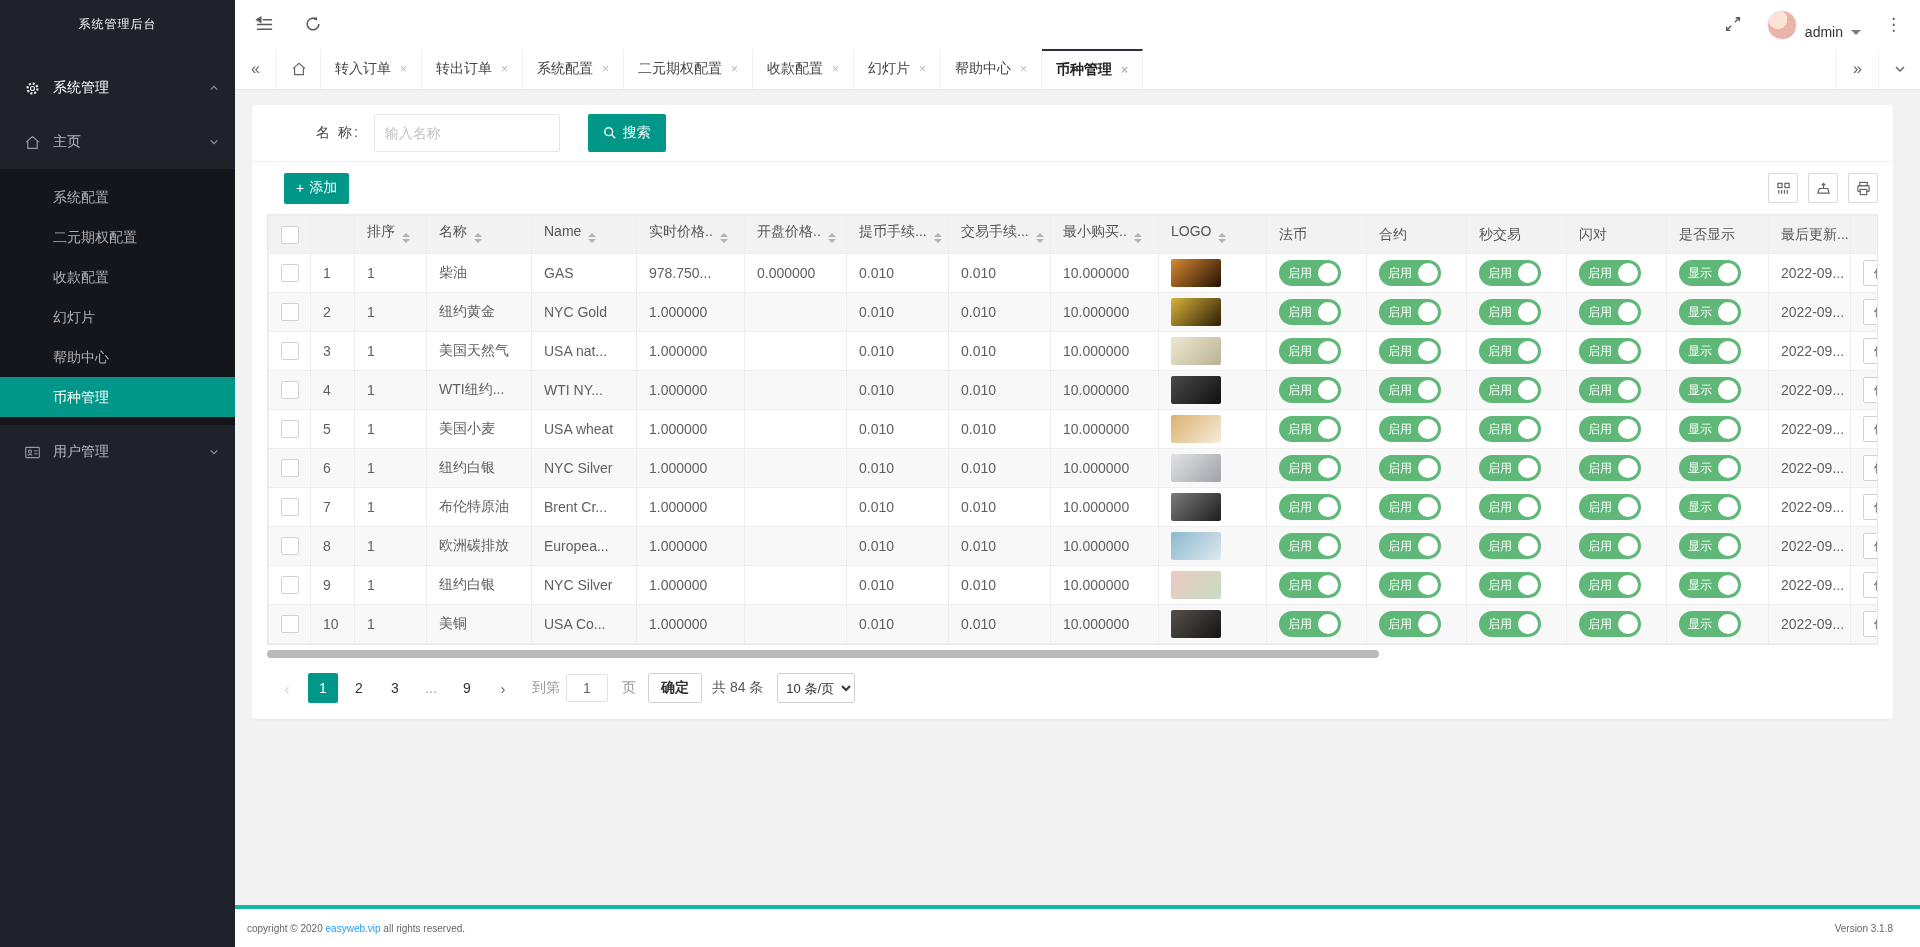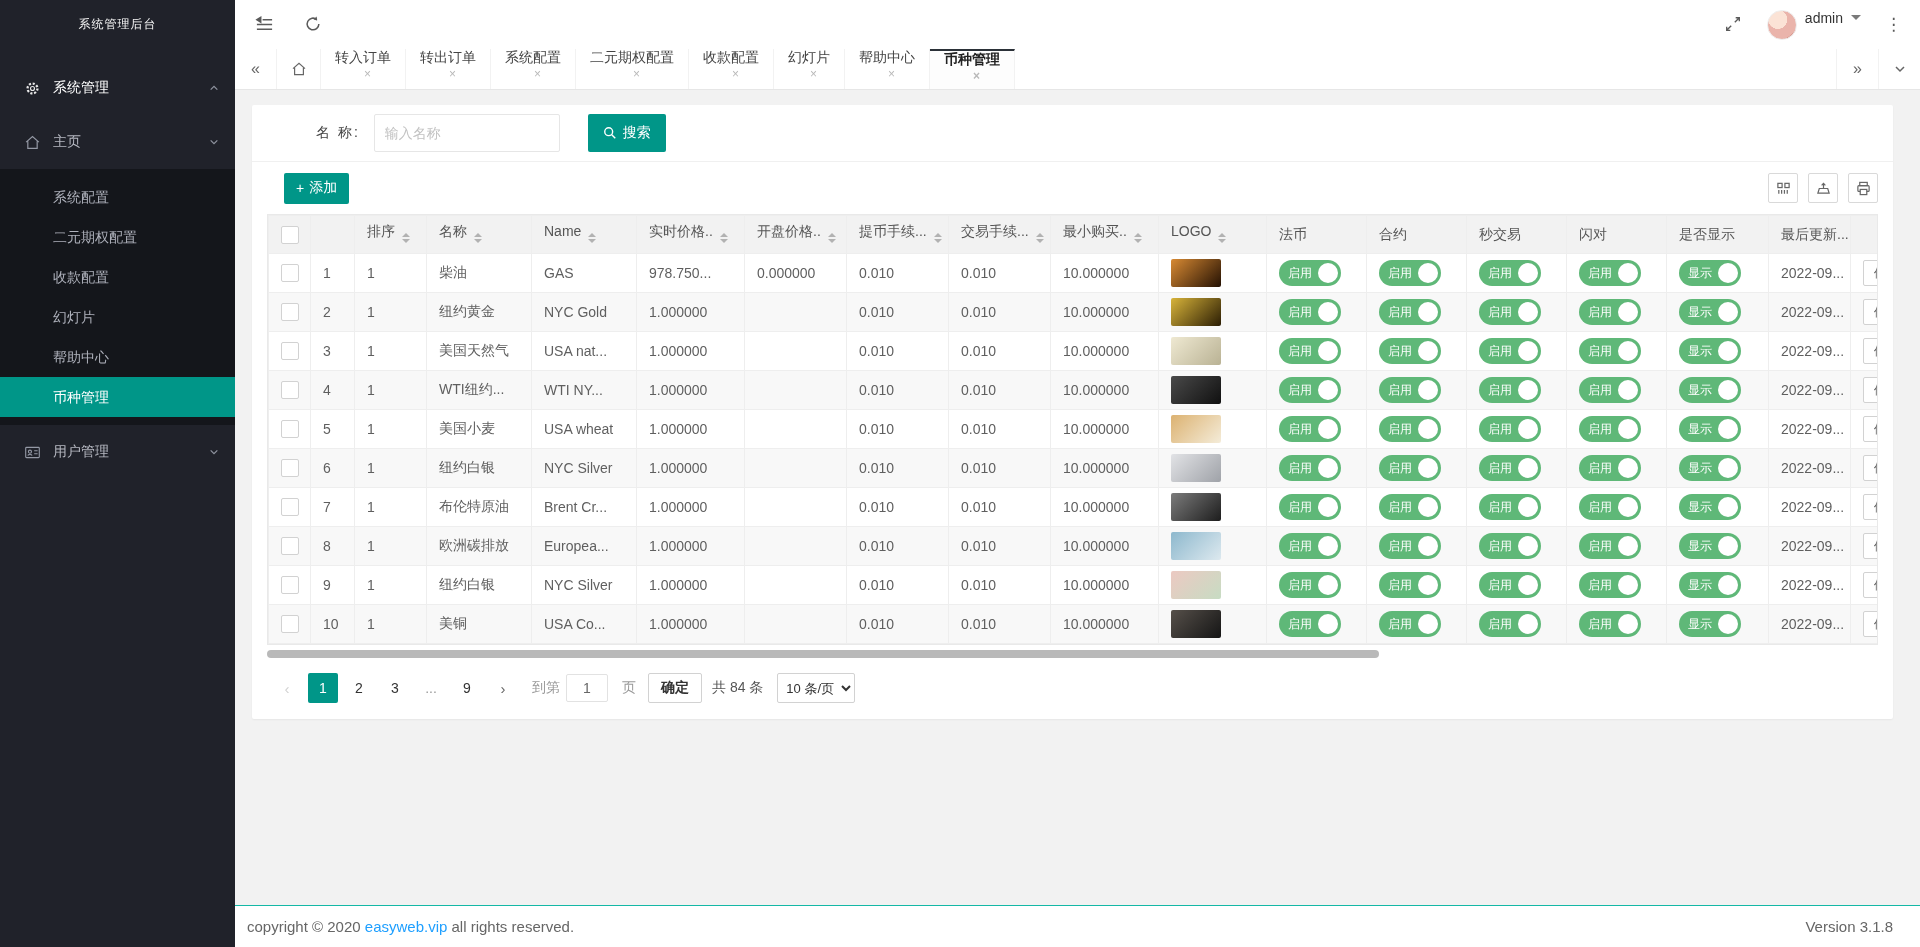--- a/index.html
+++ b/index.html
@@ -24,30 +24,30 @@
 
   
   .main { flex:1; display:flex; flex-direction:column; height:947px; min-width:0; }
 
   
   .topbar { height:49px; background:#fff; display:flex; align-items:center; justify-content:space-between; padding:0 18px 0 20px; }
   .topbar-left { display:flex; align-items:center; gap:30px; }
   .tb-icon { width:19px; height:19px; color:#5a5a5a; }
   .topbar-right { display:flex; align-items:center; gap:24px; }
   .avatar { width:30px; height:30px; border-radius:50%; background:radial-gradient(circle at 35% 30%, #fbe3d6 0 35%, #eab4ab 36% 75%, #d99a90 76%); border:1px solid #eee; }
-  .userbox { display:flex; align-items:flex-start; gap:8px; color:#333; }
+  .userbox { display:flex; align-items:flex-end; gap:8px; color:#333; }
   .caret-down { width:0; height:0; border:5px solid transparent; border-top-color:#7a7a7a; margin-top:5px; }
   .dots { font-size:17px; color:#5a5a5a; line-height:1; }
 
   
   .tabbar { height:41px; background:#fff; border-bottom:1px solid #e6e6e6; display:flex; align-items:stretch; }
   .tab-ctrl { width:42px; display:flex; align-items:center; justify-content:center; color:#666; font-size:16px; border-right:1px solid #f2f2f2; }
   .tab-ctrl.right { border-right:none; border-left:1px solid #f2f2f2; }
   .tabs { display:flex; flex:1; overflow:hidden; }
-  .tab { display:flex; align-items:center; padding:0 14px; border-right:1px solid #f2f2f2; color:#444; white-space:nowrap; position:relative;flex-direction:column; }
+  .tab { display:flex; align-items:center; padding:0 14px; border-right:1px solid #f2f2f2; color:#444; white-space:nowrap; position:relative; }
   .tab .x { margin-left:9px; color:#b9b9b9; font-size:12px; }
   .tab.home-tab { width:44px; justify-content:center; padding:0; color:#666; }
   .tab.active { border-top:2px solid #2b3138; background:#fdfdfd; font-weight:bold; color:#222; }
 
   
   .content { flex:1; background:#f2f2f2; overflow:hidden; }
   .card { background:#fff; margin:15px 27px 0 17px; border-radius:2px; box-shadow:0 1px 2px rgba(0,0,0,.05); }
 
   .search-row { height:57px; display:flex; align-items:center; padding-left:64px; border-bottom:1px solid #f0f0f0; }
   .search-label { color:#444; margin-right:14px; letter-spacing:2px; }
@@ -88,21 +88,21 @@
   .pg.disabled { color:#d2d2d2; }
   .pg.active { background:#009688; color:#fff; }
   .pg.ellipsis { color:#999; }
   .jump-label { color:#999; margin-left:8px; }
   .jump-input { width:42px; height:28px; border:1px solid #e2e2e2; border-radius:2px; text-align:center; color:#666; font-size:14px; outline:none; }
   .btn-confirm { height:30px; padding:0 12px; background:#fff; border:1px solid #d2d2d2; border-radius:2px; font-size:14px; color:#333; font-weight:bold; margin-left:6px; }
   .total { margin-left:4px; color:#555; }
   .size-select { height:30px; border:1px solid #d2d2d2; border-radius:2px; color:#333; font-size:13px; margin-left:8px; background:#fff; padding:0 4px; }
 
   
-  .footer { height:42px; background:#fff; border-top:1px solid #14b8a6; display:flex; align-items:center; justify-content:space-between; padding:0 27px 0 12px; color:#666; font-size:15px; }
+  .footer { height:42px; background:#fff; border-top:4px solid #14b8a6; display:flex; align-items:center; justify-content:space-between; padding:0 27px 0 12px; color:#666; font-size:10px; }
   .footer a { color:#1E9FFF; text-decoration:none; }
 </style>
 </head>
 <body>
 
 <aside class="sidebar" data-interactable="false">
   <div class="sidebar-title" data-interactable="false">系统管理后台</div>
   <nav class="menu" id="sidebar-menu" data-interactable="false">
       <div class="menu-item open" data-interactable="true">
         <span class="mi-icon" data-interactable="false">

